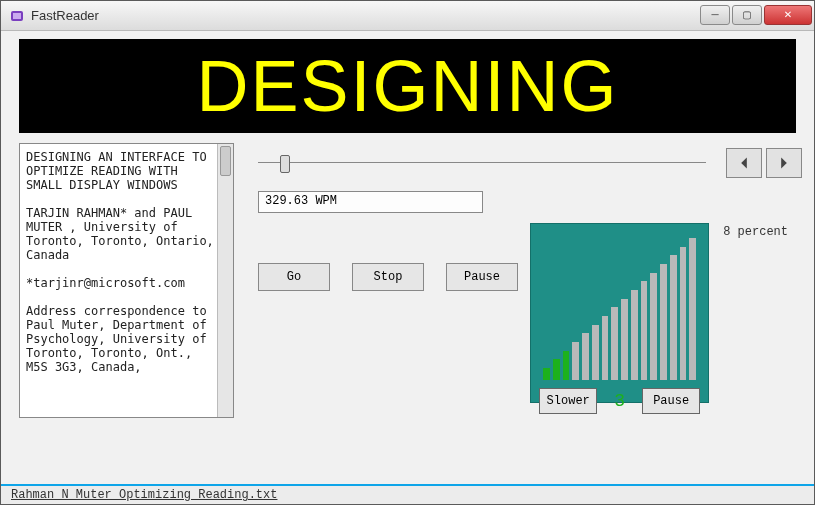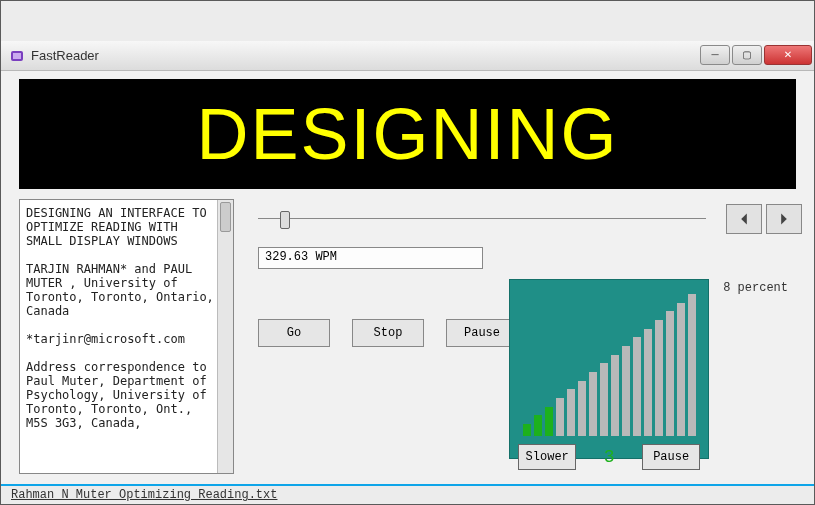--- a/index.html
+++ b/index.html
@@ -1,46 +1,46 @@
 <!DOCTYPE html>
 <html><head>
 <meta charset="utf-8">
 <style>
   * { box-sizing: border-box; margin: 0; padding: 0; }
   body { font-family: "Segoe UI", Tahoma, sans-serif; font-size: 12px; background: #ccc; overflow: hidden; }
   .window { width: 815px; height: 505px; background: #ececec; border: 1px solid #5a5a5a; display: flex; flex-direction: column; }
-  .titlebar { height: 30px; background: linear-gradient(#f7f7f7, #dcdcdc); display: flex; align-items: center; border-bottom: 1px solid #b8b8b8; margin-top: 40px; }
+  .titlebar { height: 30px; background: linear-gradient(#f7f7f7, #dcdcdc); display: flex; align-items: center; border-bottom: 1px solid #b8b8b8; }
   .titlebar .app-icon { width: 16px; height: 16px; margin: 0 6px 0 8px; }
   .titlebar .title { flex: 1; font-size: 13px; color: #333; }
   .win-btns { display: flex; height: 22px; margin-right: 2px; }
   .win-btn { width: 30px; height: 20px; margin-left: 2px; border: 1px solid #8a8a8a; background: linear-gradient(#f0f0f0,#d0d0d0); border-radius: 3px; display:flex; align-items:center; justify-content:center; font-size:10px; color:#333; cursor:pointer; }
   .win-btn.close { width: 48px; background: linear-gradient(#e77,#c33); color:#fff; border-color:#933; }
   .menubar { height: 22px; background: #f3f3f3; display:flex; align-items:center; padding: 0 6px; border-bottom: 1px solid #c8c8c8; font-size: 13px; gap: 14px; }
   .menubar span { cursor: pointer; }
   .client { flex:1; background:#f1f1f1; display:flex; flex-direction:column; padding: 6px 12px 4px; }
-  .display-panel { background:#000; height:110px; margin: 2px 6px 10px 6px; display:flex; align-items:center; justify-content:center; }
+  .display-panel { background:#000; height:94px; margin: 2px 6px 10px 6px; display:flex; align-items:center; justify-content:center; }
   .display-word { color: #ffff00; font-family: Arial, sans-serif; font-size: 72px; font-weight: normal; letter-spacing: 2px; }
   .mid { display:flex; flex:1; }
   .textpane { width: 215px; height: 275px; background:#fff; border:1px solid #888; padding:6px; font-family: "Courier New", monospace; font-size: 12px; color:#222; overflow:hidden; position:relative; margin-left:6px; }
   .textpane .scroll { position:absolute; right:0; top:0; bottom:0; width:16px; background:#e6e6e6; border-left:1px solid #bbb; }
   .textpane .scroll .thumb { position:absolute; left:2px; right:2px; top:2px; height:30px; background:#ccc; border:1px solid #999; border-radius:2px; }
   .controls { flex:1; padding: 2px 0 0 24px; position:relative; }
   .slider-row { display:flex; align-items:center; height:36px; }
   .slider-track { flex:1; height:20px; position:relative; margin-right: 20px; }
   .slider-line { position:absolute; left:0; right:0; top:9px; height:1px; background:#888; }
   .slider-knob { position:absolute; left:22px; top:2px; width:10px; height:18px; background:#ddd; border:1px solid #666; border-radius:2px; }
   .arrows { display:flex; gap:4px; }
   .arrow-btn { width:36px; height:30px; background:#e2e2e2; border:1px solid #888; display:flex; align-items:center; justify-content:center; cursor:pointer; }
   .arrow-btn svg { width:14px; height:14px; }
   .info-line { width: 225px; height:22px; border:1px solid #888; background:#fdfdfd; padding:2px 6px; font-family:"Courier New", monospace; font-size:12px; margin-top:10px; }
   .btnrow { display:flex; gap:22px; margin-top: 50px; }
   .btn { width:72px; height:28px; background:#e6e6e6; border:1px solid #888; font-family:"Courier New", monospace; font-size:12px; display:flex; align-items:center; justify-content:center; cursor:pointer; }
   .speed-area { position:absolute; right:14px; top:80px; display:flex; align-items:flex-start; gap:14px; }
   .percent-label { font-family:"Courier New", monospace; font-size:12px; color:#333; padding-top:2px; }
-  .speed-box { width:200px; height:180px; background:#1f8f87; border:1px solid #147069; padding:8px; display:flex; flex-direction:column; }
+  .speed-box { width:179px; height:180px; background:#1f8f87; border:1px solid #147069; padding:8px; display:flex; flex-direction:column; }
   .bars { flex:1; display:flex; align-items:flex-end; gap:3px; justify-content:center; padding:6px 4px 8px; }
   .bar { width:8px; background:#b9b9b9; }
   .bar.active { background:#1db11d; }
   .speed-ctrl { display:flex; align-items:center; justify-content:space-between; gap:8px; }
   .speed-btn { width:58px; height:26px; background:#e6e6e6; border:1px solid #666; font-family:"Courier New",monospace; font-size:12px; display:flex; align-items:center; justify-content:center; cursor:pointer; }
   .speed-num { color:#1db11d; font-family:"Courier New",monospace; font-size:18px; text-align:center; flex:1; }
   .statusbar { height:20px; border-top:2px solid #0ea5e9; padding:2px 10px; font-family:"Courier New",monospace; font-size:12px; color:#333; text-decoration: underline; }
 </style>
 </head>
 <body>

